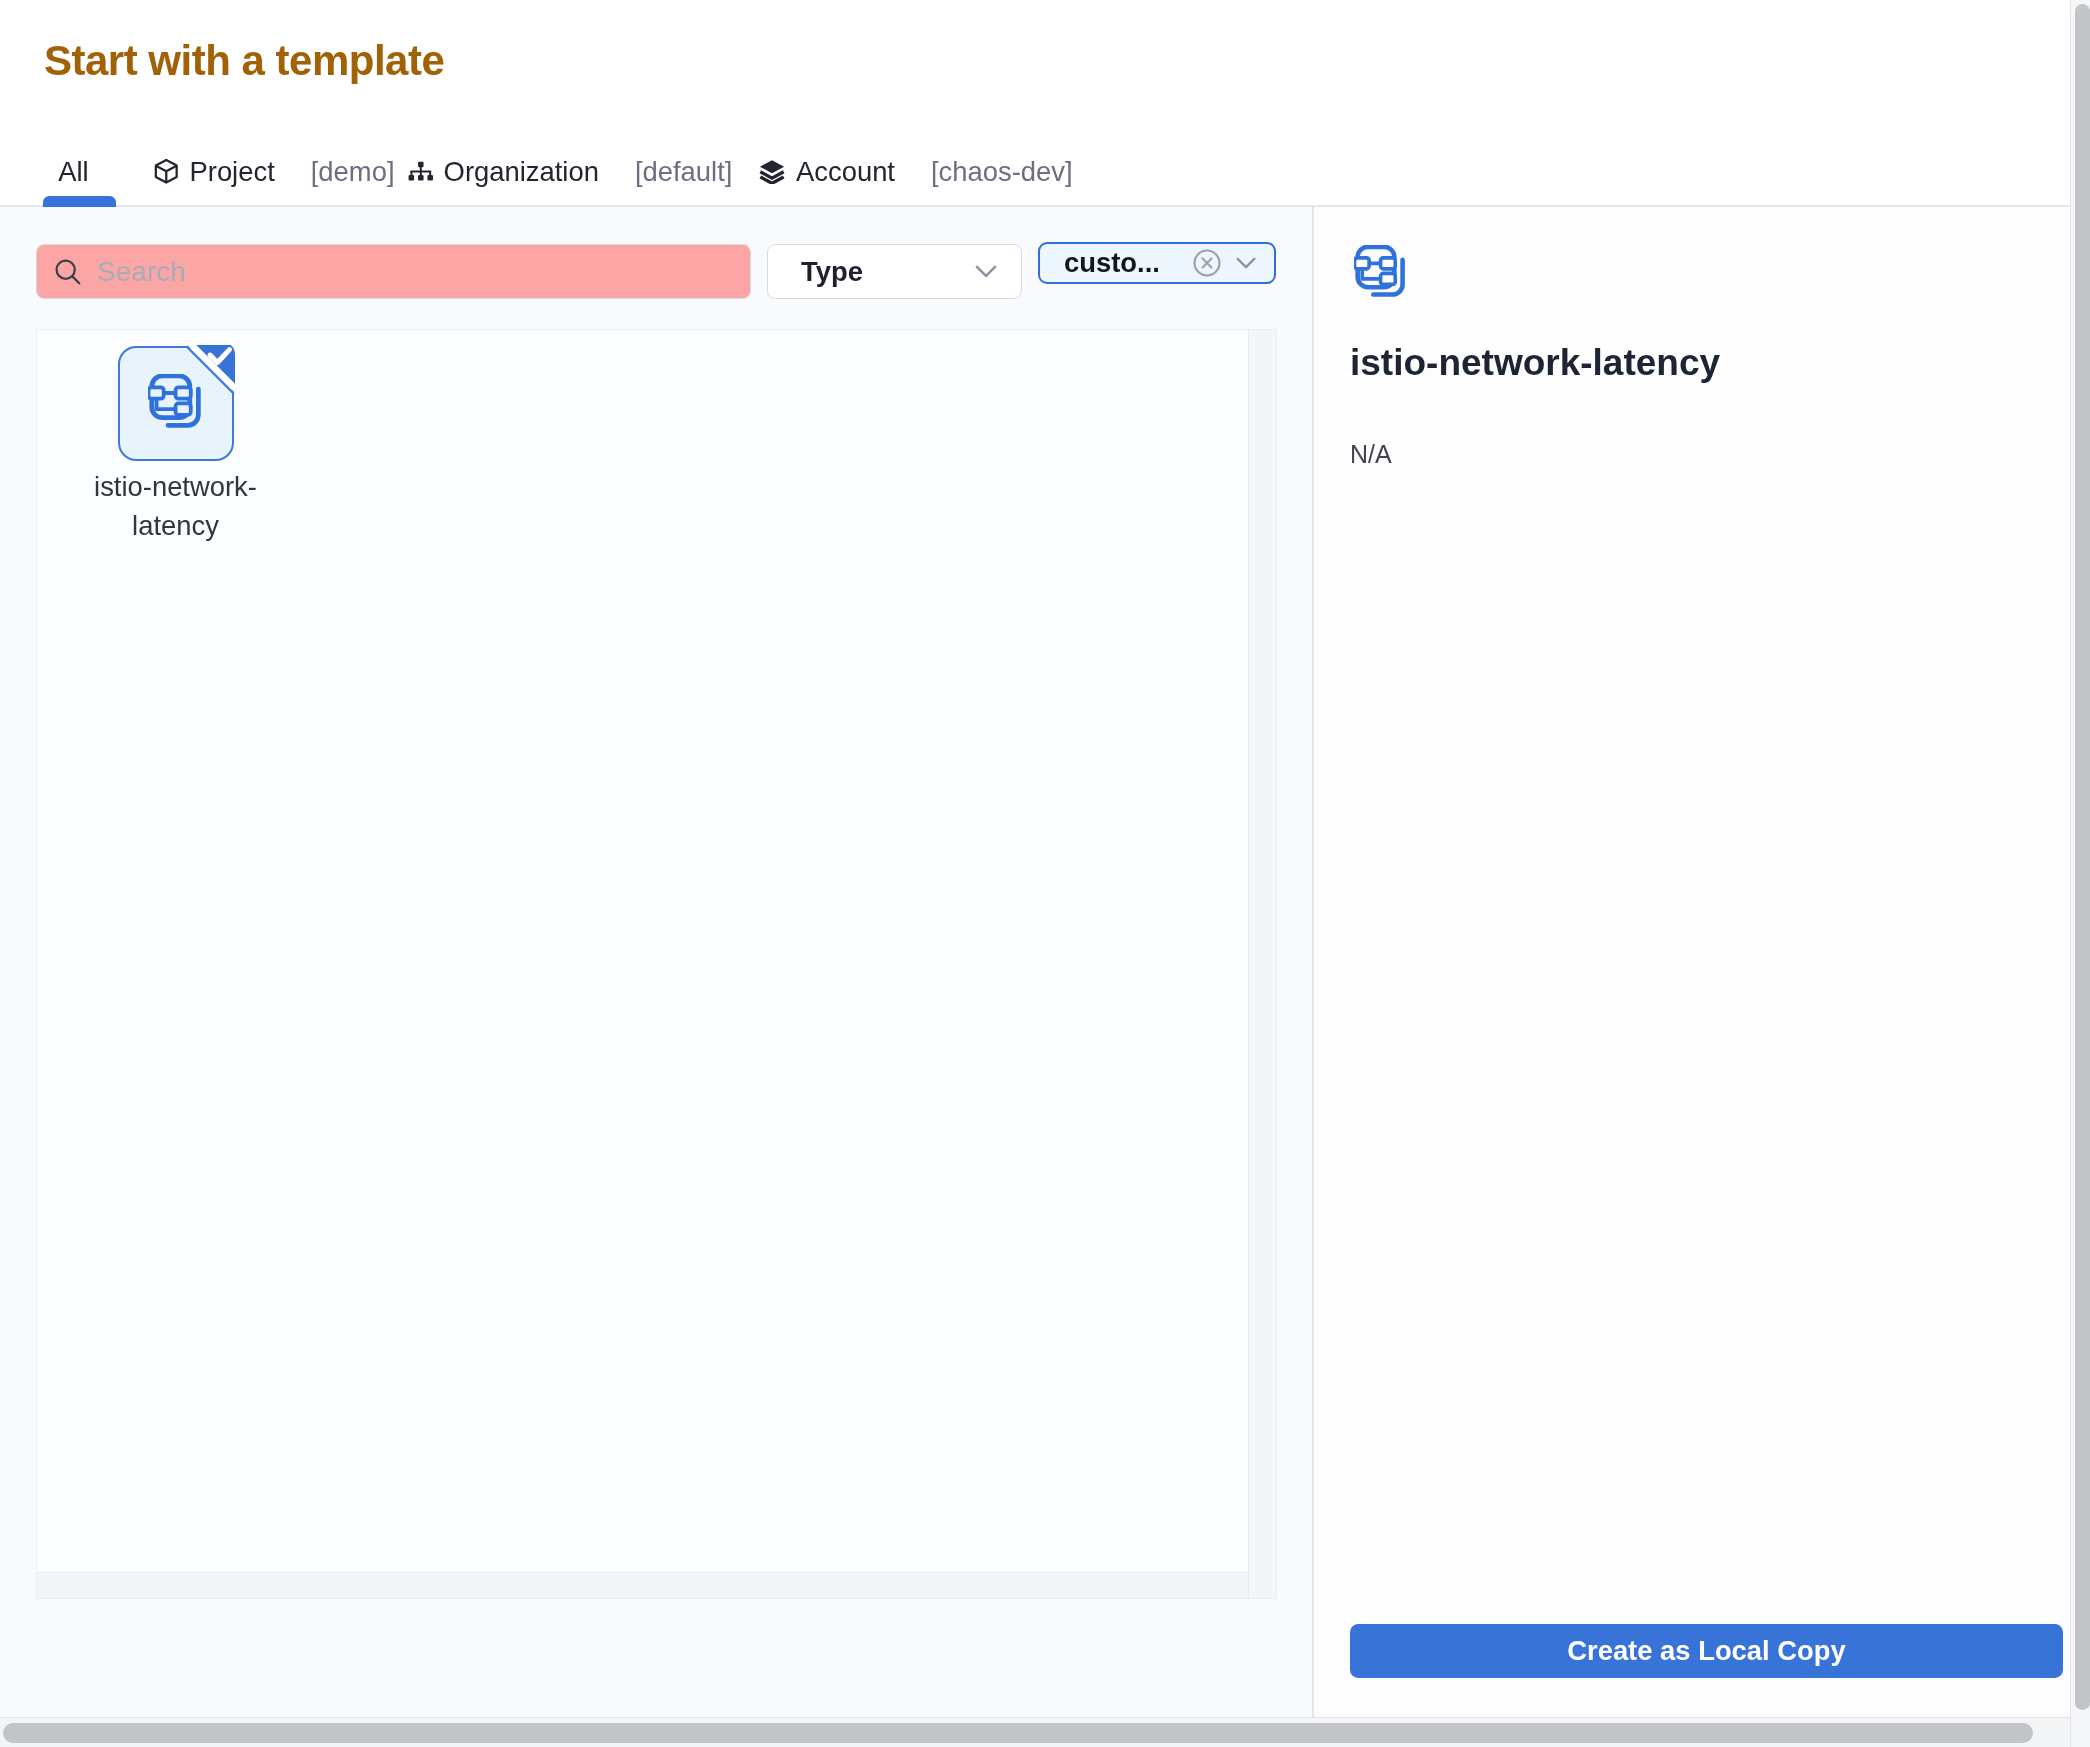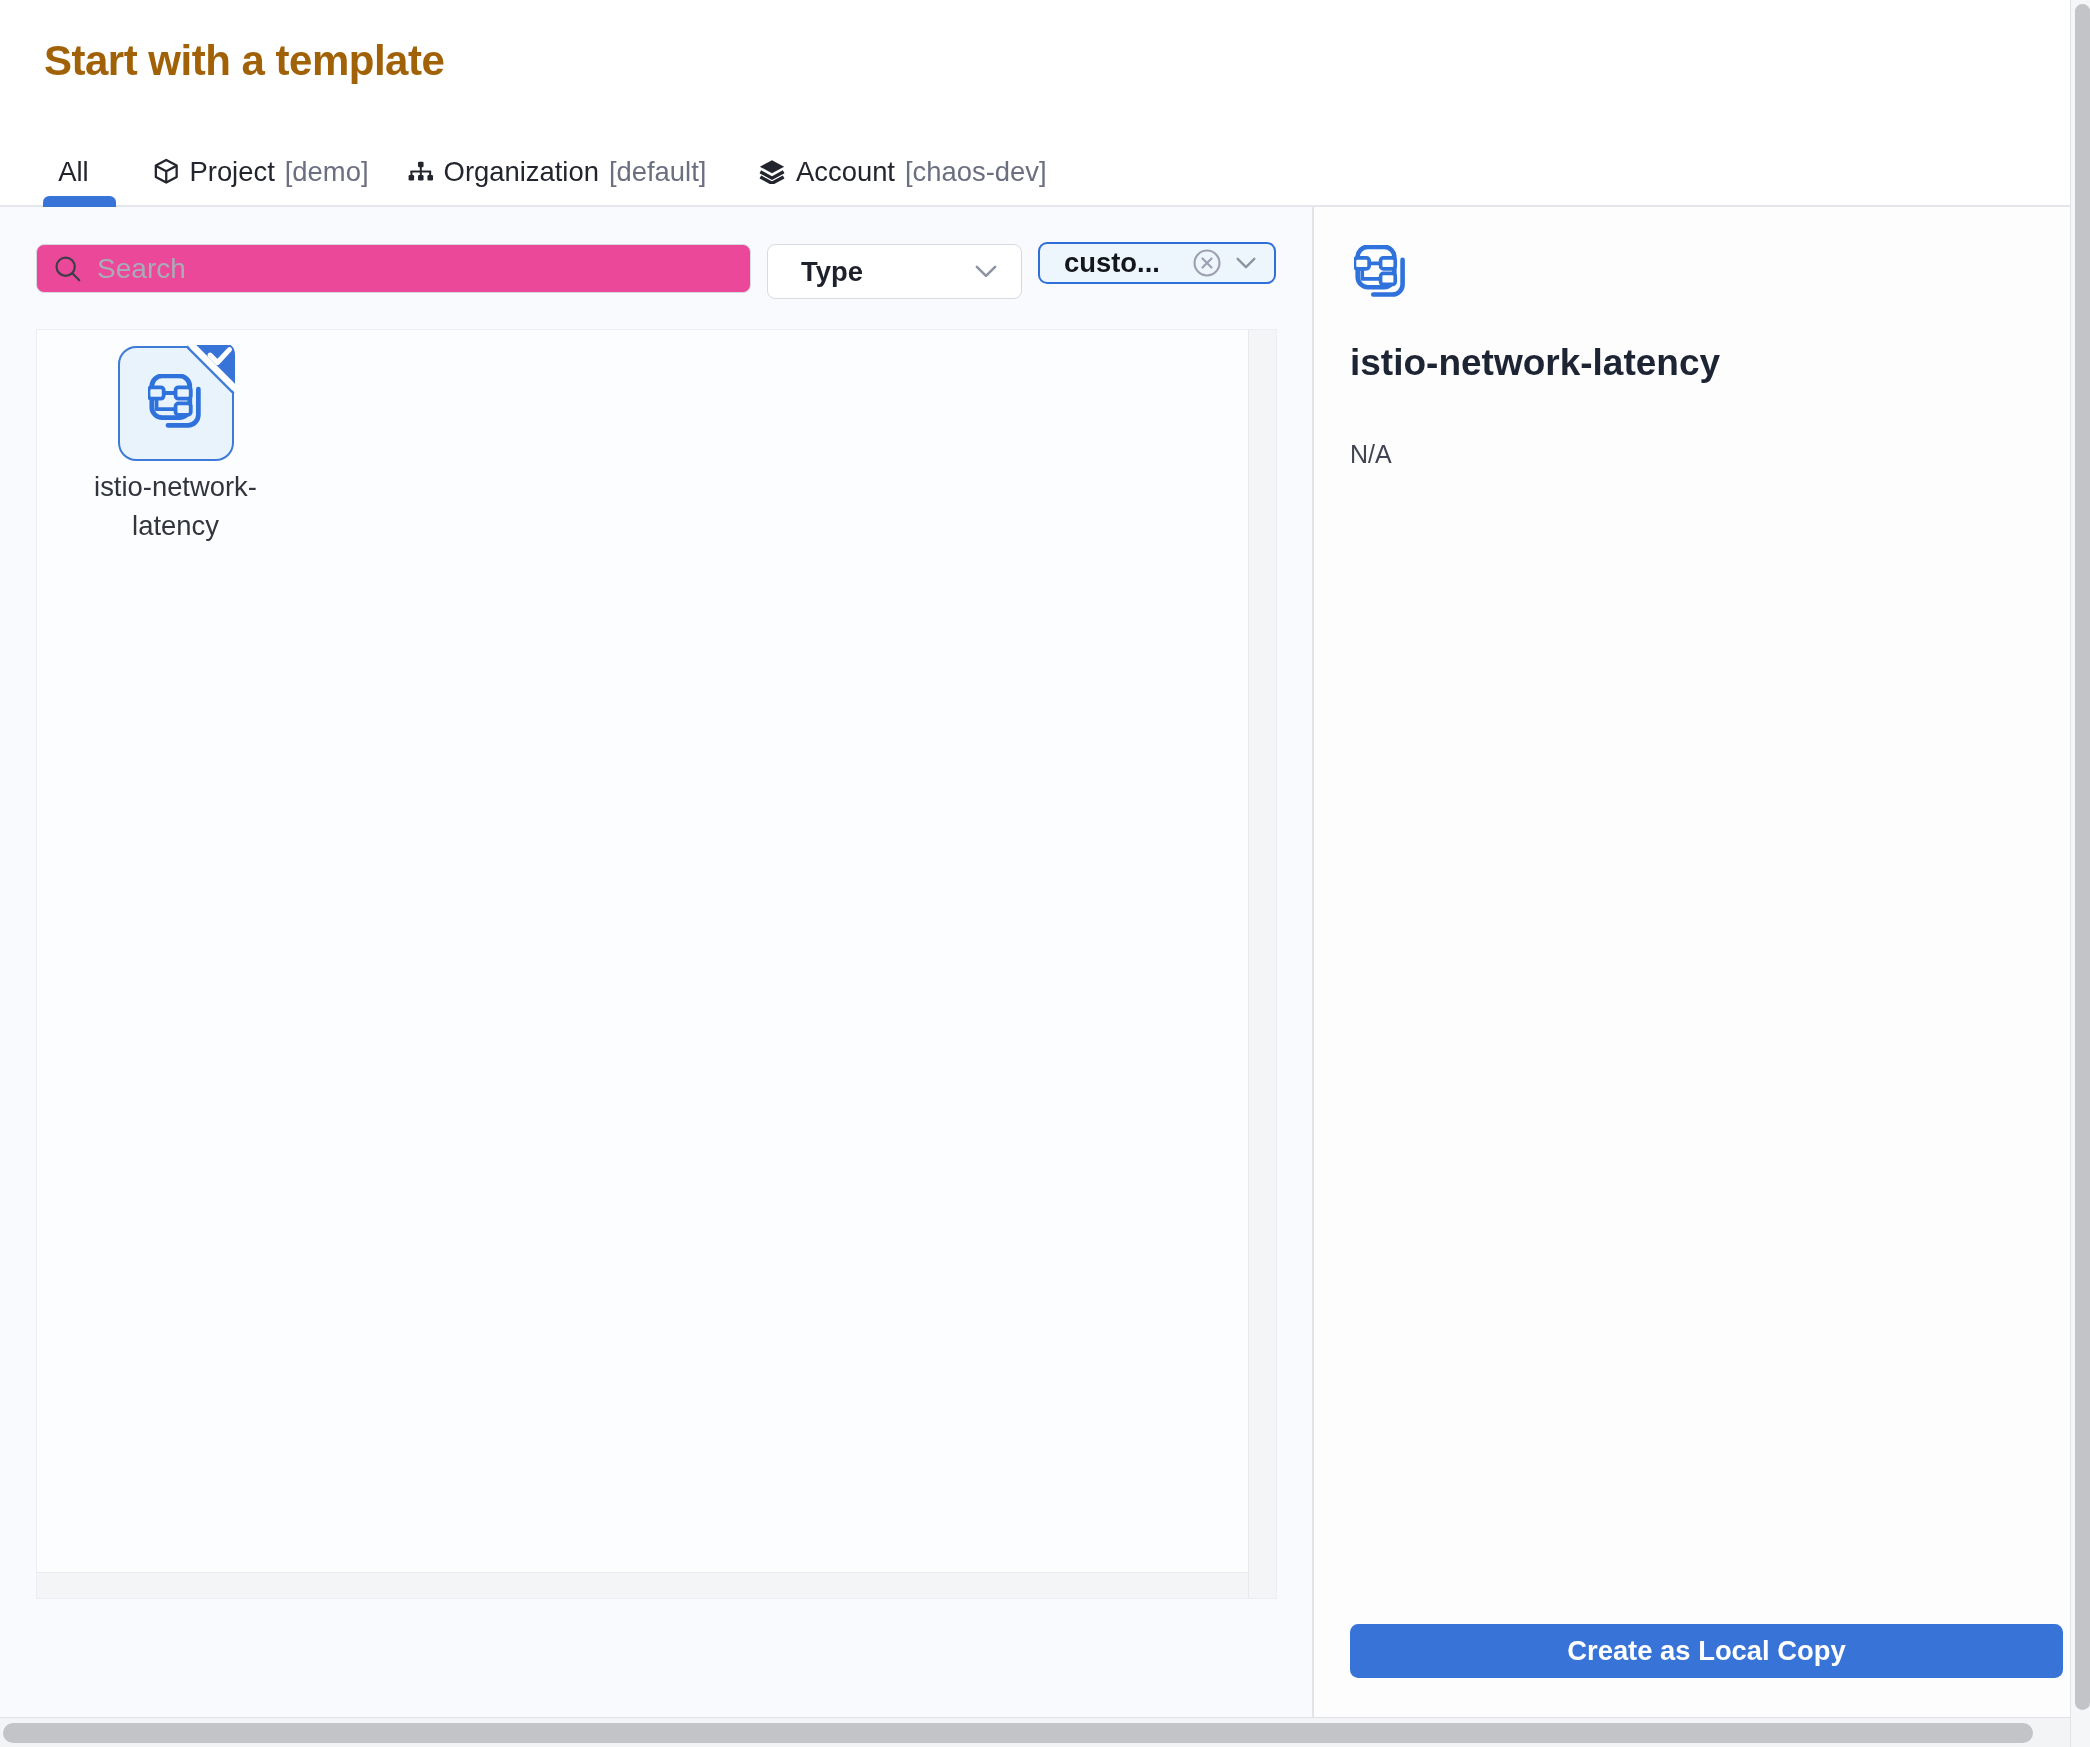--- a/index.html
+++ b/index.html
@@ -8,35 +8,35 @@
     font-family: "Liberation Sans", "DejaVu Sans", sans-serif;
     background:#ffffff; overflow:hidden; position:relative;
     -webkit-font-smoothing:antialiased;
   }
   .abs { position:absolute; }
 
   
   .page-title { left:44px; top:37px; font-size:42px; font-weight:700; color:#a16207; letter-spacing:-0.5px; }
   .tabbar-border { left:0; top:205px; width:2070px; height:1.8px; background:#e4e5ed; }
   .tab { top:146px; height:51px; display:flex; align-items:center; gap:10px; color:#23252e; font-size:27.4px; cursor:pointer; }
-  .tab .scope { color:#6b6f80; }
+  .tab .scope { color:#6b6f80;margin-left:26px; }
   .tab-all { left:37px; width:73px; justify-content:center; font-weight:500; }
   .tab-project { left:153px; }
   .tab-organization { left:408px; }
   .tab-account { left:758px; }
   .tab-underline { left:43px; top:196px; width:73px; height:12px; background:#3874d8; border-radius:6.4px 6.4px 0 0; }
   .tabicon { display:flex; align-items:center; }
 
   
   .left-panel { left:0; top:207px; width:1313px; height:1510px; background:#f9fafd; }
   .panel-divider { left:1312px; top:207px; width:1.8px; height:1510px; background:#e3e4ea; }
   .right-panel { left:1314px; top:207px; width:756px; height:1510px; background:#fdfdfe; }
 
   
-  .search-box { left:36px; top:244px; width:715px; height:49px; background:#ec4899; border:1.8px solid #d8dae2;
+  .search-box { left:36px; top:244px; width:715px; height:55px; background:#fca5a5; border:1.8px solid #d8dae2;
     border-radius:8.2px; display:flex; align-items:center; padding:0 16.4px; gap:13.7px; }
   .search-box input { border:none; outline:none; flex:1; font-size:28px; color:#2a2c34;
     font-family:inherit; background:transparent; }
   .search-box input::placeholder { color:#a6adb8; }
   .type-box { left:767px; top:244px; width:255px; height:55px; background:#fff; border:1.8px solid #d8dae2;
     border-radius:8.2px; display:flex; align-items:center; padding:0 24px 0 33px; cursor:pointer; }
   .type-box .lbl { font-size:27.4px; font-weight:600; color:#1e212b; flex:1; }
   .tag-pill { left:1038px; top:242px; width:238px; height:42px; background:#edf6fd; border:2.7px solid #2f6fd9;
     border-radius:9.1px; display:flex; align-items:center; padding:0 18.3px 0 24px; cursor:pointer; }
   .tag-pill .lbl { font-size:27.4px; font-weight:600; color:#15161d; flex:1; }

